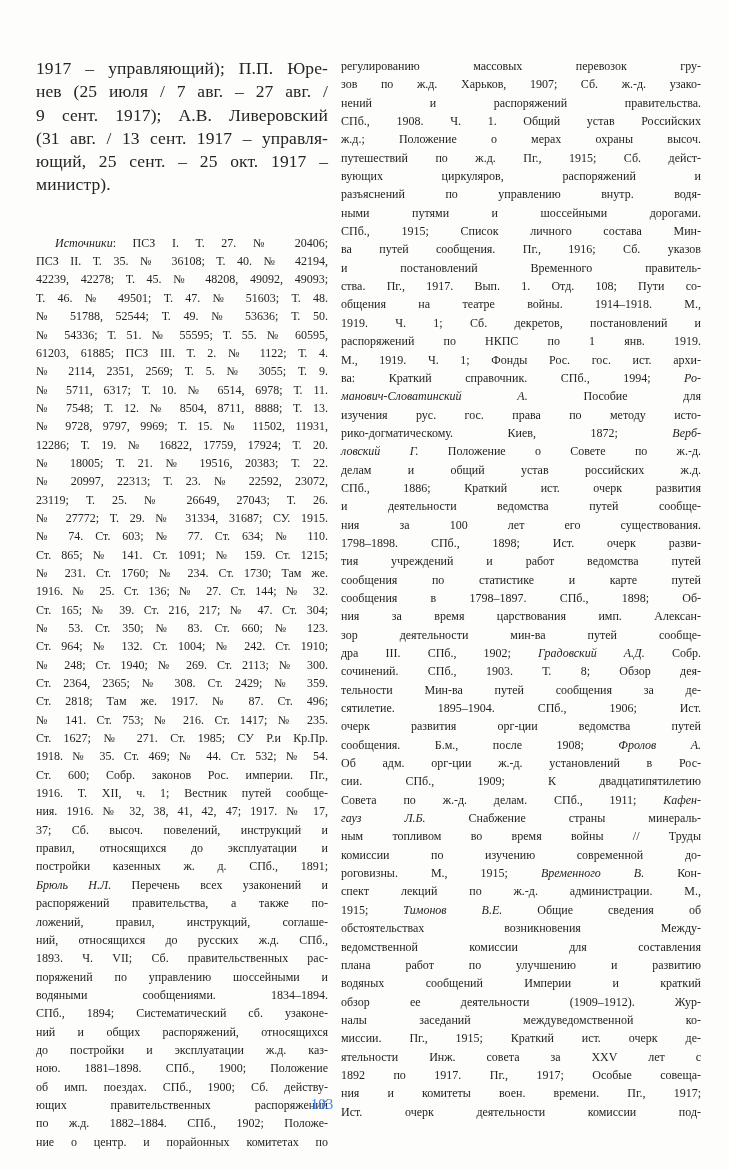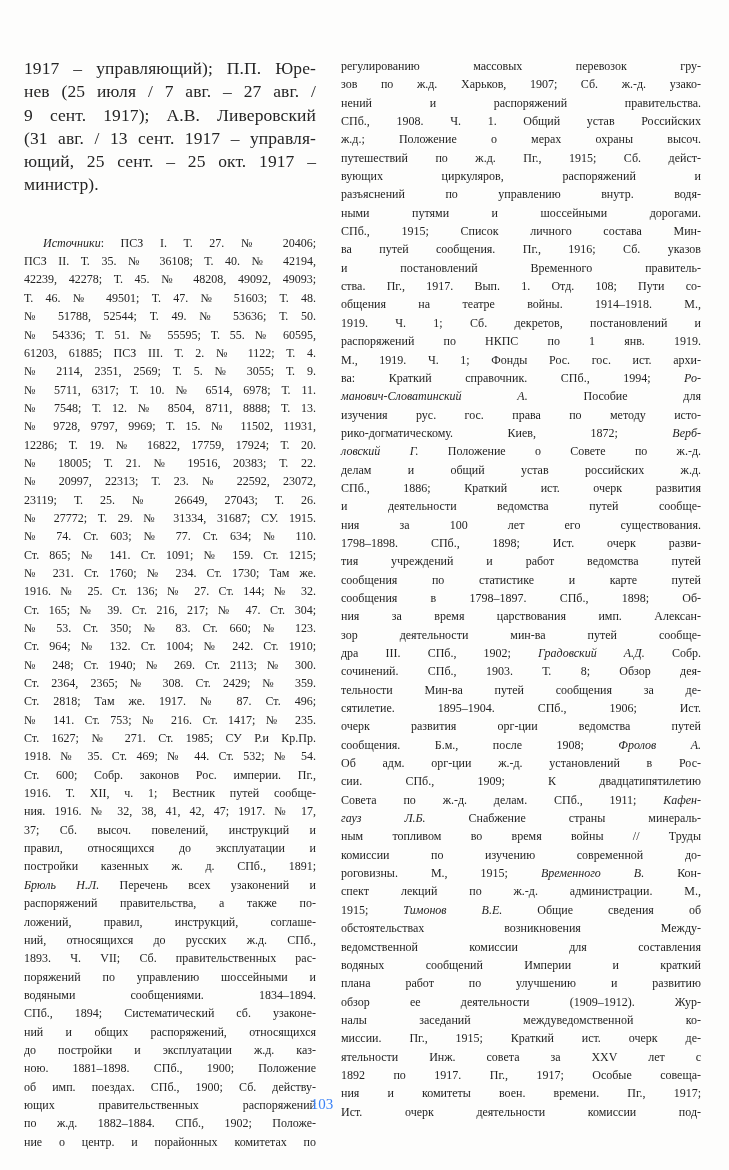--- a/index.html
+++ b/index.html
@@ -5,21 +5,21 @@
   html,body{margin:0;padding:0;}
   body{background:#ffffff;font-family:"Liberation Serif","DejaVu Serif",serif;}
   .page{
     position:relative;
     width:729px;height:1170px;
     background:#fdfdfc;
     color:#242424;
     overflow:hidden;
   }
   .col{position:absolute;top:57px;}
-  .col-left{left:24px;width:292px;}
+  .col-left{left:36px;width:292px;}
   .col-right{left:341px;width:360px;}
   .para{display:block;}
   .intro{
     font-size:17.5px;
     line-height:23.3px;
     margin-bottom:37px;
     letter-spacing:0.1px;
   }
   .sources, .col-right{
     font-size:12px;
@@ -153,22 +153,22 @@
       <div class="line">сии. СПб., 1909; К двадцатипятилетию</div>
       <div class="line">Совета по ж.-д. делам. СПб., 1911; <i>Кафен-</i></div>
       <div class="line"><i>гауз Л.Б.</i> Снабжение страны минераль-</div>
       <div class="line">ным топливом во время войны // Труды</div>
       <div class="line">комиссии по изучению современной до-</div>
       <div class="line">роговизны. М., 1915; <i>Временного В.</i> Кон-</div>
       <div class="line">спект лекций по ж.-д. администрации. М.,</div>
       <div class="line">1915; <i>Тимонов В.Е.</i> Общие сведения об</div>
       <div class="line">обстоятельствах возникновения Между-</div>
       <div class="line">ведомственной комиссии для составления</div>
+      <div class="line">плана работ по улучшению и развитию</div>
       <div class="line">водяных сообщений Империи и краткий</div>
-      <div class="line">плана работ по улучшению и развитию</div>
       <div class="line">обзор ее деятельности (1909–1912). Жур-</div>
       <div class="line">налы заседаний междуведомственной ко-</div>
       <div class="line">миссии. Пг., 1915; Краткий ист. очерк де-</div>
       <div class="line">ятельности Инж. совета за XXV лет с</div>
       <div class="line">1892 по 1917. Пг., 1917; Особые совеща-</div>
       <div class="line">ния и комитеты воен. времени. Пг., 1917;</div>
       <div class="line">Ист. очерк деятельности комиссии под-</div>
     </div>
 
   <div class="page-number">103</div>

